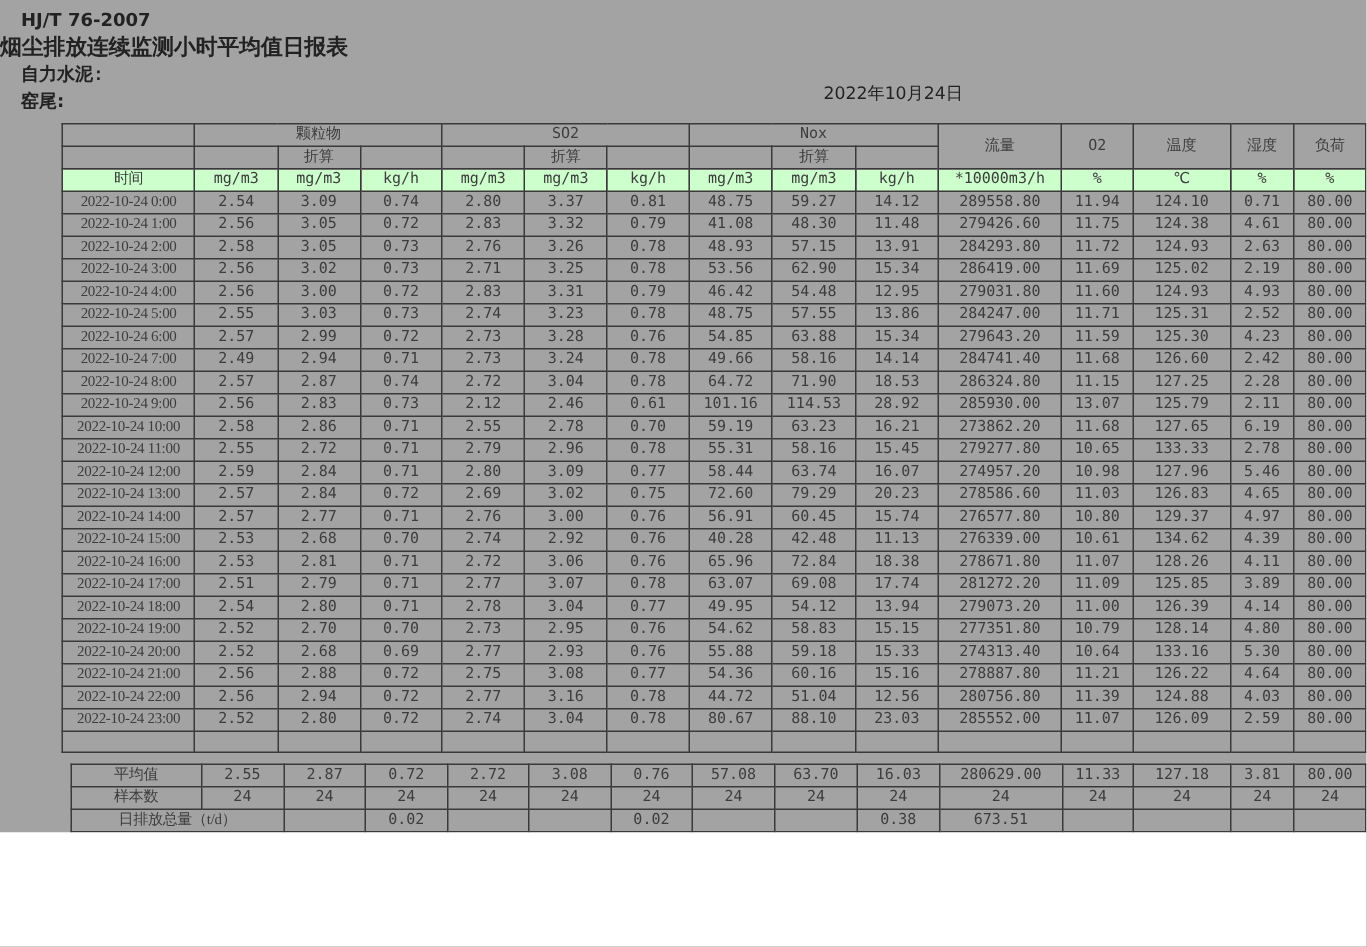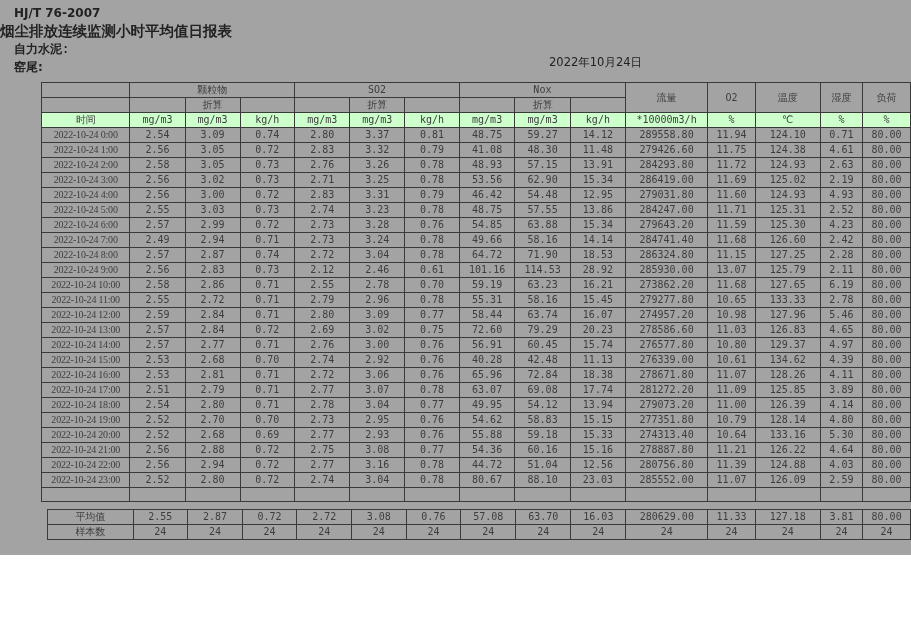--- a/index.html
+++ b/index.html
@@ -587,20 +587,36 @@
           <td>24</td>
           <td>24</td>
           <td>24</td>
           <td>24</td>
           <td>24</td>
           <td>24</td>
           <td>24</td>
           <td>24</td>
           <td>24</td>
         </tr>
+        <tr>
+          <td colspan="2" class="label-left">日排放总量（t/d）</td>
+          <td></td>
+          <td>0.02</td>
+          <td></td>
+          <td></td>
+          <td>0.02</td>
+          <td></td>
+          <td></td>
+          <td>0.38</td>
+          <td>673.51</td>
+          <td></td>
+          <td></td>
+          <td></td>
+          <td></td>
+        </tr>
       </tbody>
   </table>
 
   <div class="foot1">烟气日排放总量*10000m3/h</div>
   <div class="foot2">上报单位（盖章）</div>
   <div class="foot3">单位</div>
 
 </div>
 
 </body></html>

